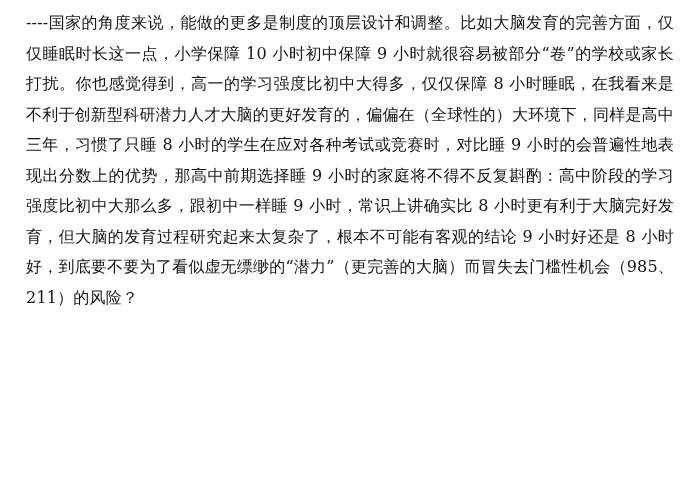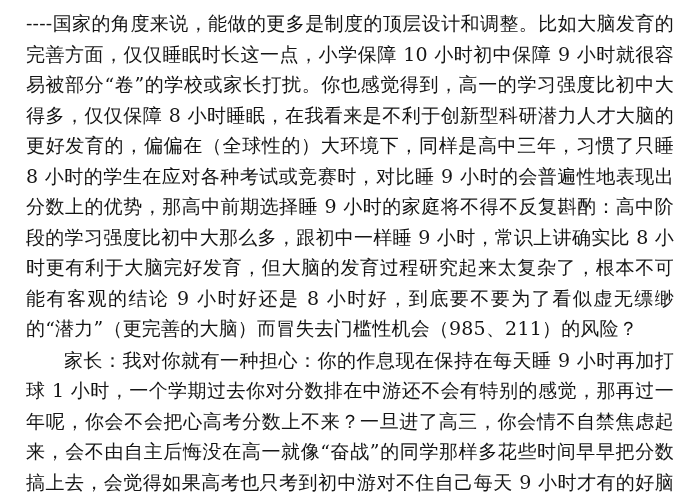--- a/index.html
+++ b/index.html
@@ -16,33 +16,32 @@
   }
   #doc {
     box-sizing: border-box;
     width: 700px;
     height: 503px;
     padding: 8px 26px 0 26px;
     background: #ffffff;
   }
   .para {
     margin: 0 0 0 0;
-    font-size: 19px;
+    font-size: 16px;
     line-height: 30.5px;
     text-align: justify;
     text-justify: inter-ideograph;
     letter-spacing: 0.2px;
     color: #151515;
   }
   .para + .para {
     margin-top: 1px;
   }
   .indent {
     text-indent: 2em;
   }
 </style>
 </head>
 <body>
 
 <div id="doc">
   <p class="para">----国家的角度来说，能做的更多是制度的顶层设计和调整。比如大脑发育的完善方面，仅仅睡眠时长这一点，小学保障 10 小时初中保障 9 小时就很容易被部分“卷”的学校或家长打扰。你也感觉得到，高一的学习强度比初中大得多，仅仅保障 8 小时睡眠，在我看来是不利于创新型科研潜力人才大脑的更好发育的，偏偏在（全球性的）大环境下，同样是高中三年，习惯了只睡 8 小时的学生在应对各种考试或竞赛时，对比睡 9 小时的会普遍性地表现出分数上的优势，那高中前期选择睡 9 小时的家庭将不得不反复斟酌：高中阶段的学习强度比初中大那么多，跟初中一样睡 9 小时，常识上讲确实比 8 小时更有利于大脑完好发育，但大脑的发育过程研究起来太复杂了，根本不可能有客观的结论 9 小时好还是 8 小时好，到底要不要为了看似虚无缥缈的“潜力”（更完善的大脑）而冒失去门槛性机会（985、211）的风险？</p>
-  <p class="para indent">家长：我对你就有一种担心：你的作息现在保持在每天睡 9 小时再加打球 1 小时，一个学期过去你对分数排在中游还不会有特别的感觉，那再过一年呢，你会不会把心高考分数上不来？一旦进了高三，你会情不自禁焦虑起来，会不由自主后悔没在高一就像“奋战”的同学那样多花些时间早早把分数搞上去，会觉得如果高考也只考到初中游对不住自己每天 9 小时才有的好脑子。</p>
 </div>
 
 </body></html>

